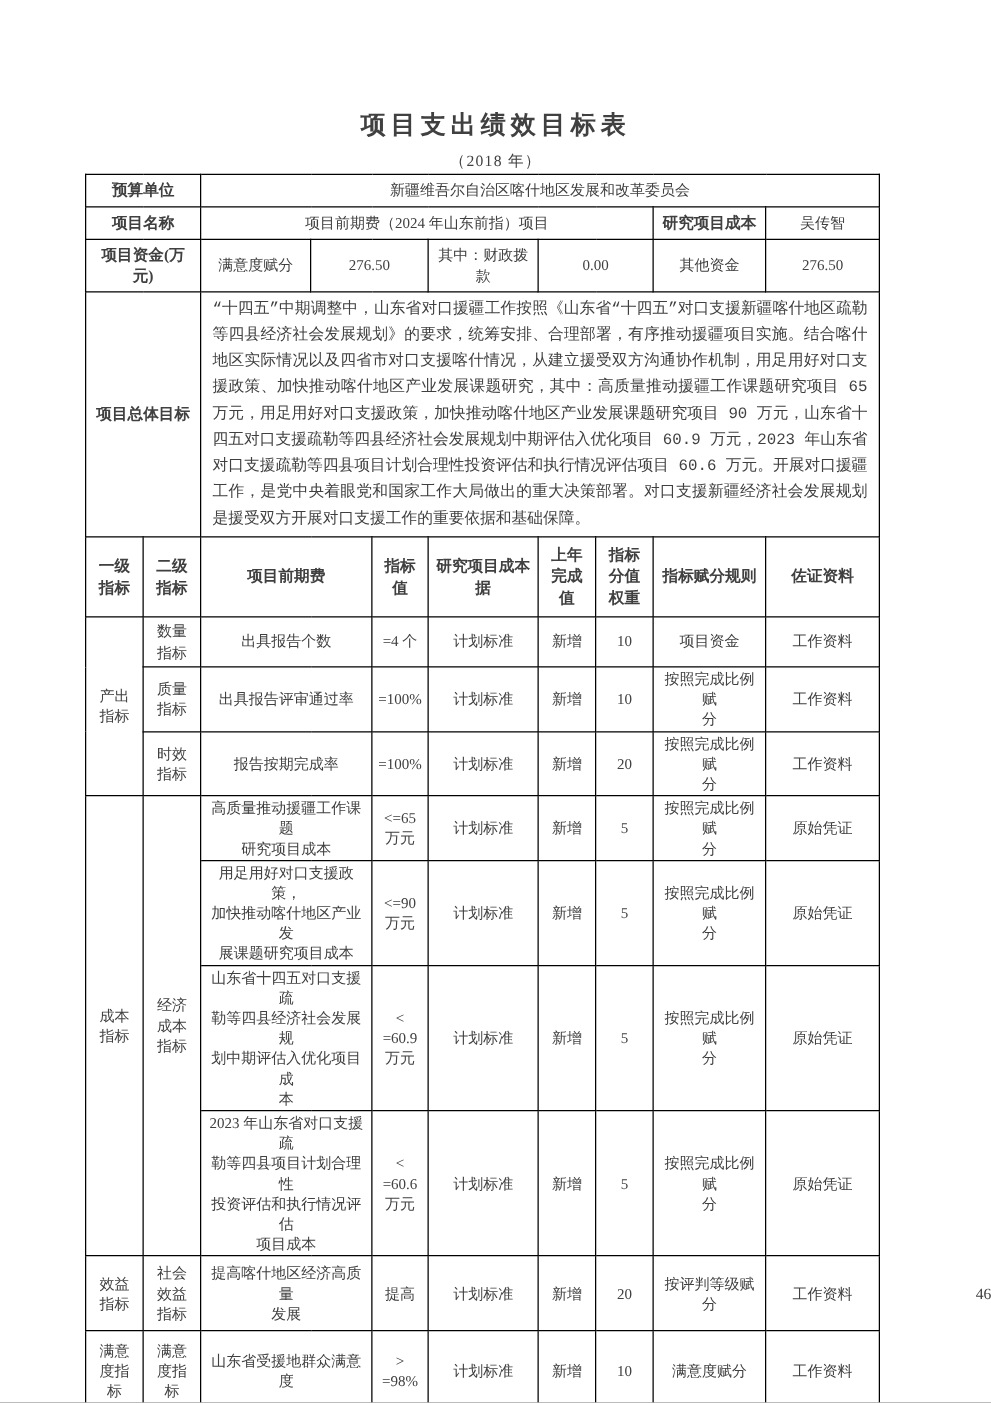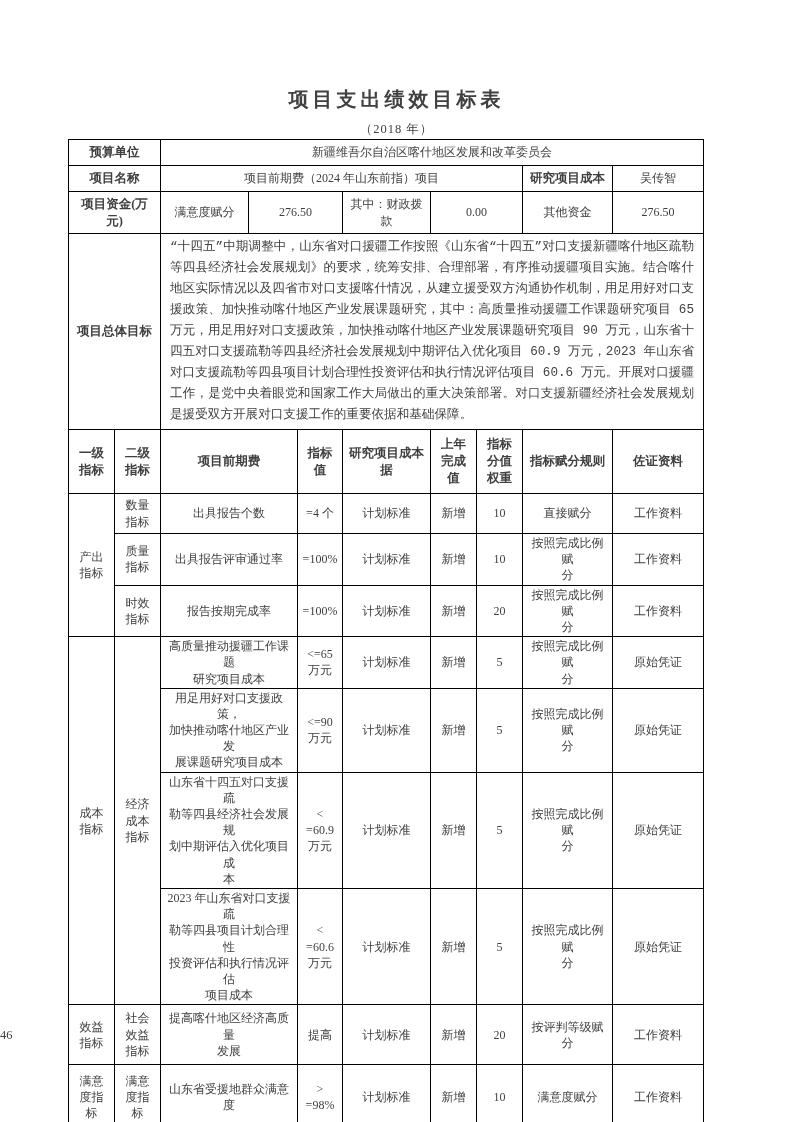--- a/index.html
+++ b/index.html
@@ -38,21 +38,21 @@
   td.goal{
     text-align:justify;
     white-space:normal;
     padding:3px 9px;
     font-size:12.6px;line-height:21px;
     word-break:break-all;
     font-family:Liberation Mono, monospace;
   }
   .footer-page{
     position:absolute;top:1028px;left:0;width:100%;
-    text-align:left;font-size:12.5px;
+    text-align:right;font-size:12.5px;
   }
 </style>
 </head>
 <body>
 
 <div class="sheet">
 
   <div class="doc-title">项目支出绩效目标表</div>
   <div class="doc-subtitle">（2018 年）</div>
 
@@ -123,21 +123,21 @@
     <tr style="height:40px">
       <td rowspan="3">产出
 指标</td>
       <td>数量
 指标</td>
       <td colspan="2">出具报告个数</td>
       <td>=4 个</td>
       <td>计划标准</td>
       <td>新增</td>
       <td>10</td>
-      <td>直接赋分</td>
+      <td>项目资金</td>
       <td>工作资料</td>
     </tr>
 
     <tr style="height:41px">
       <td>质量
 指标</td>
       <td colspan="2">出具报告评审通过率</td>
       <td>=100%</td>
       <td>计划标准</td>
       <td>新增</td>

